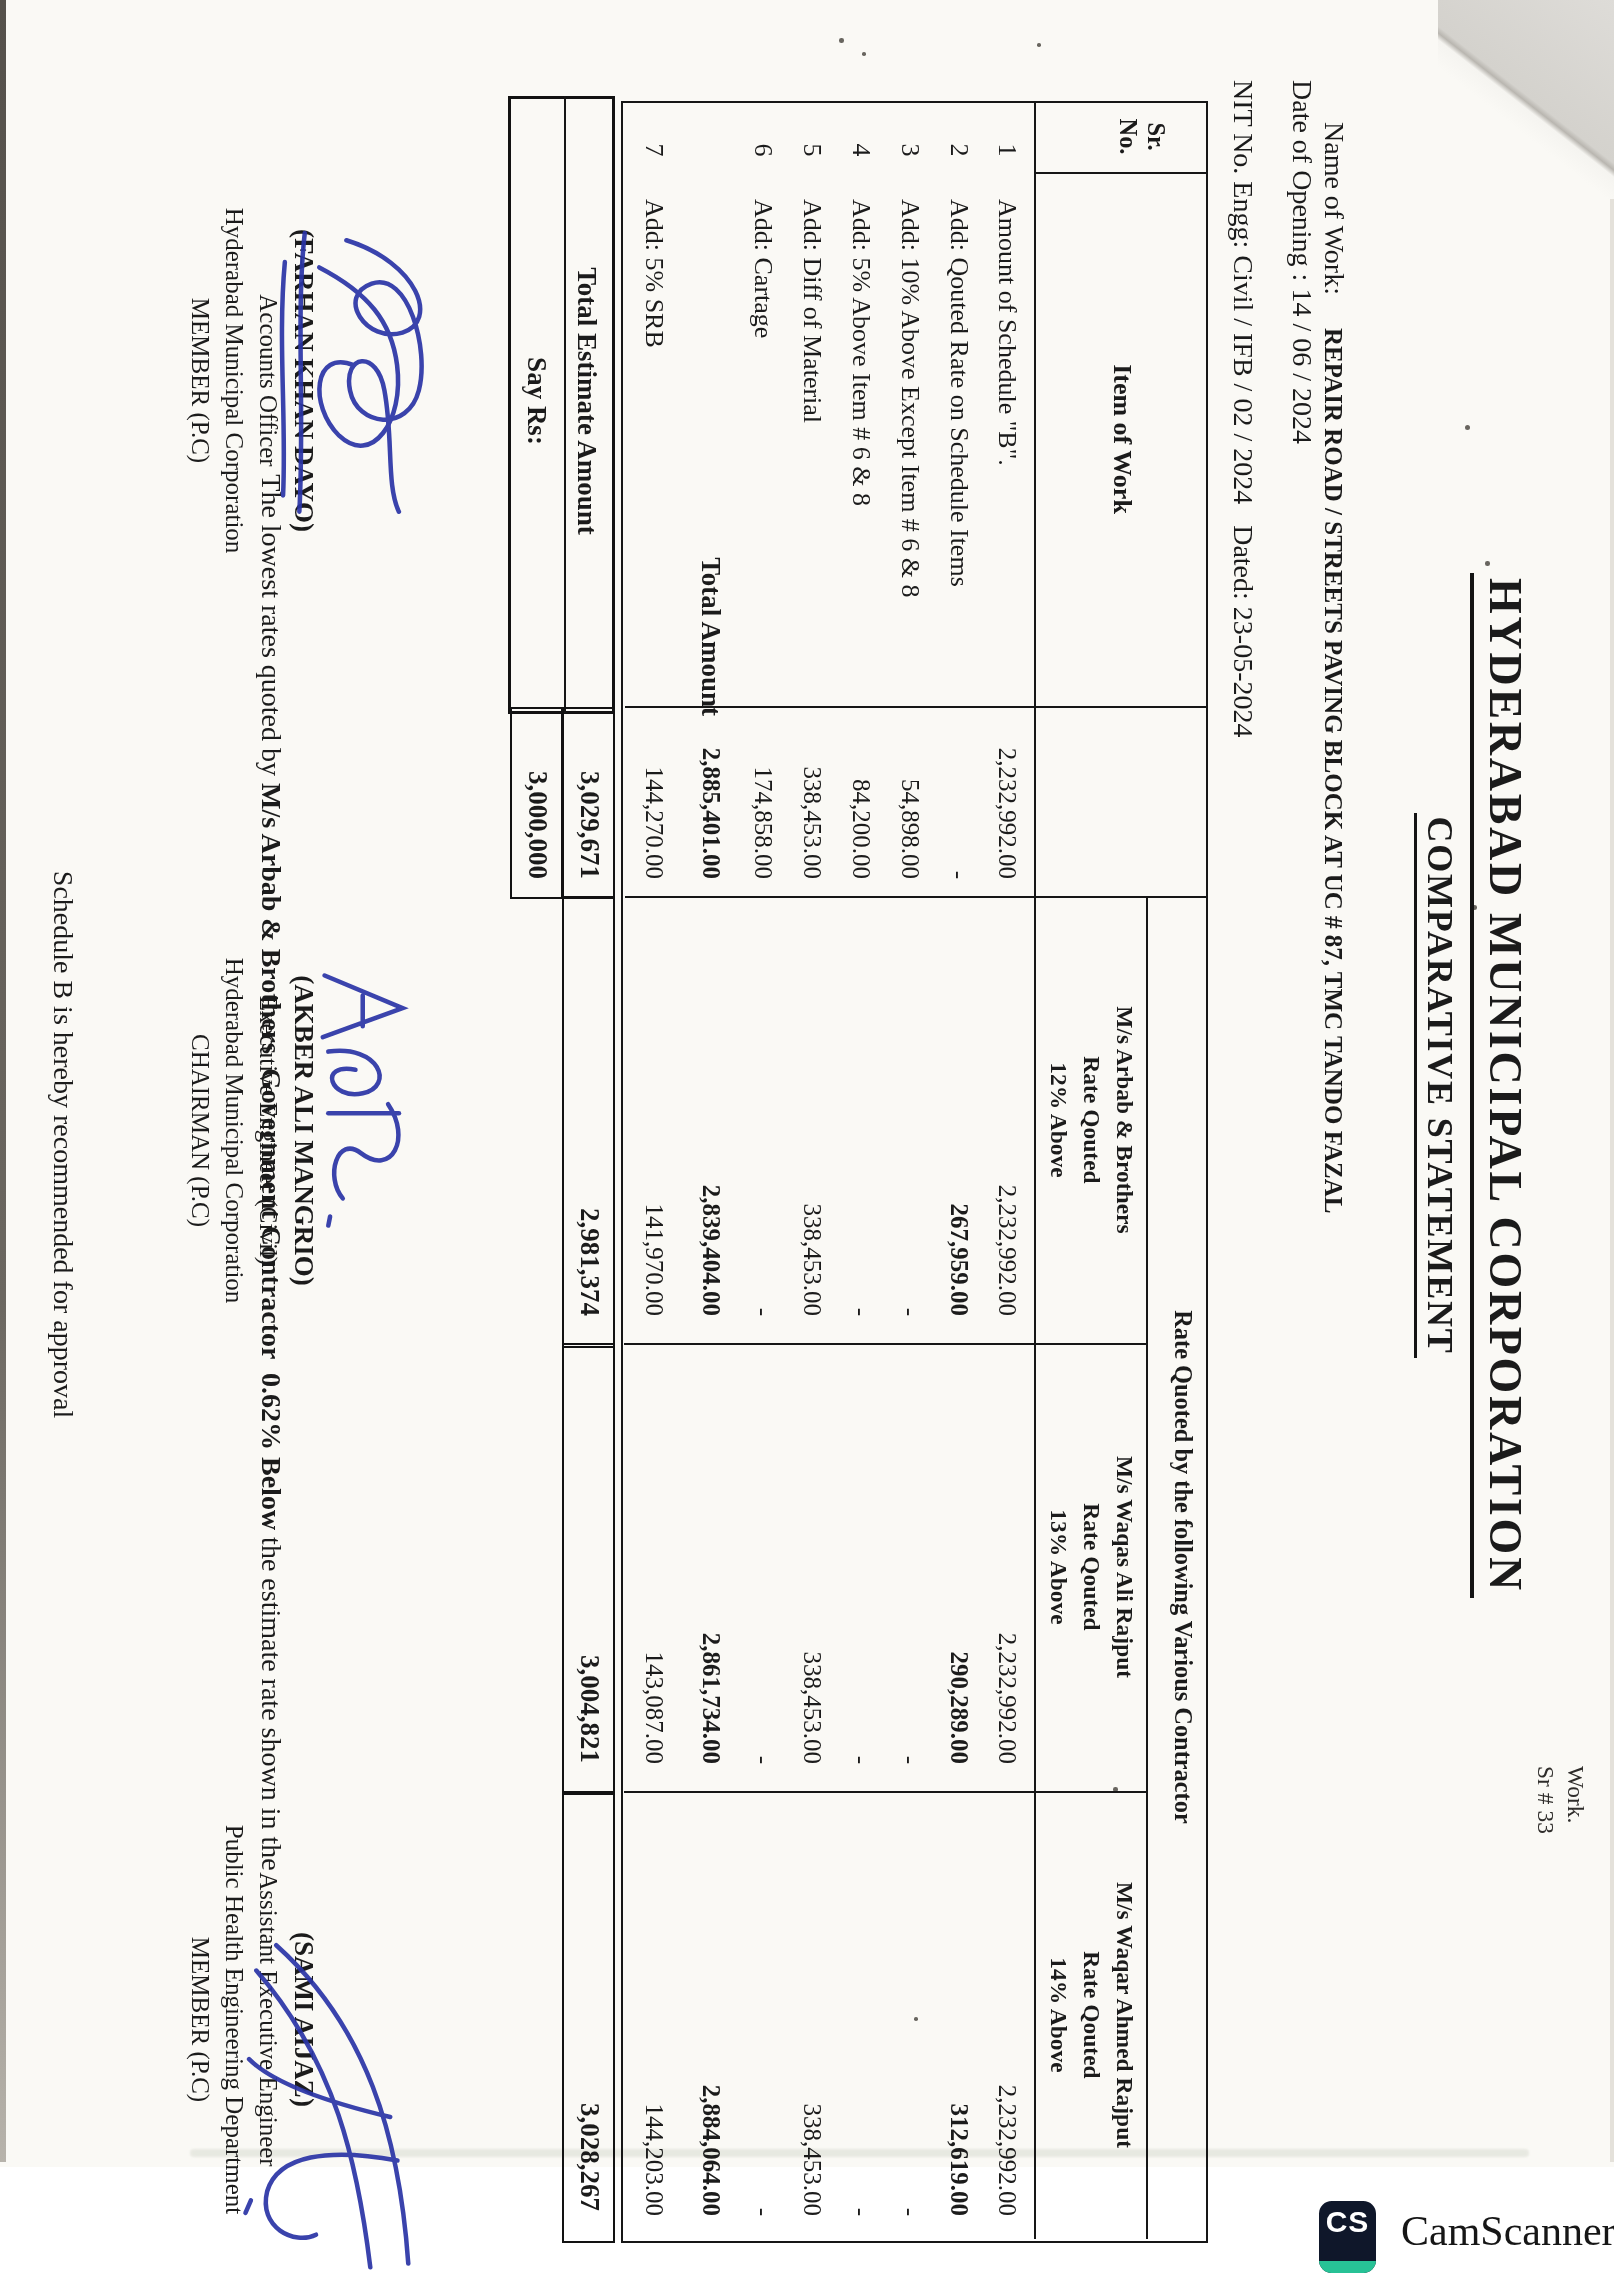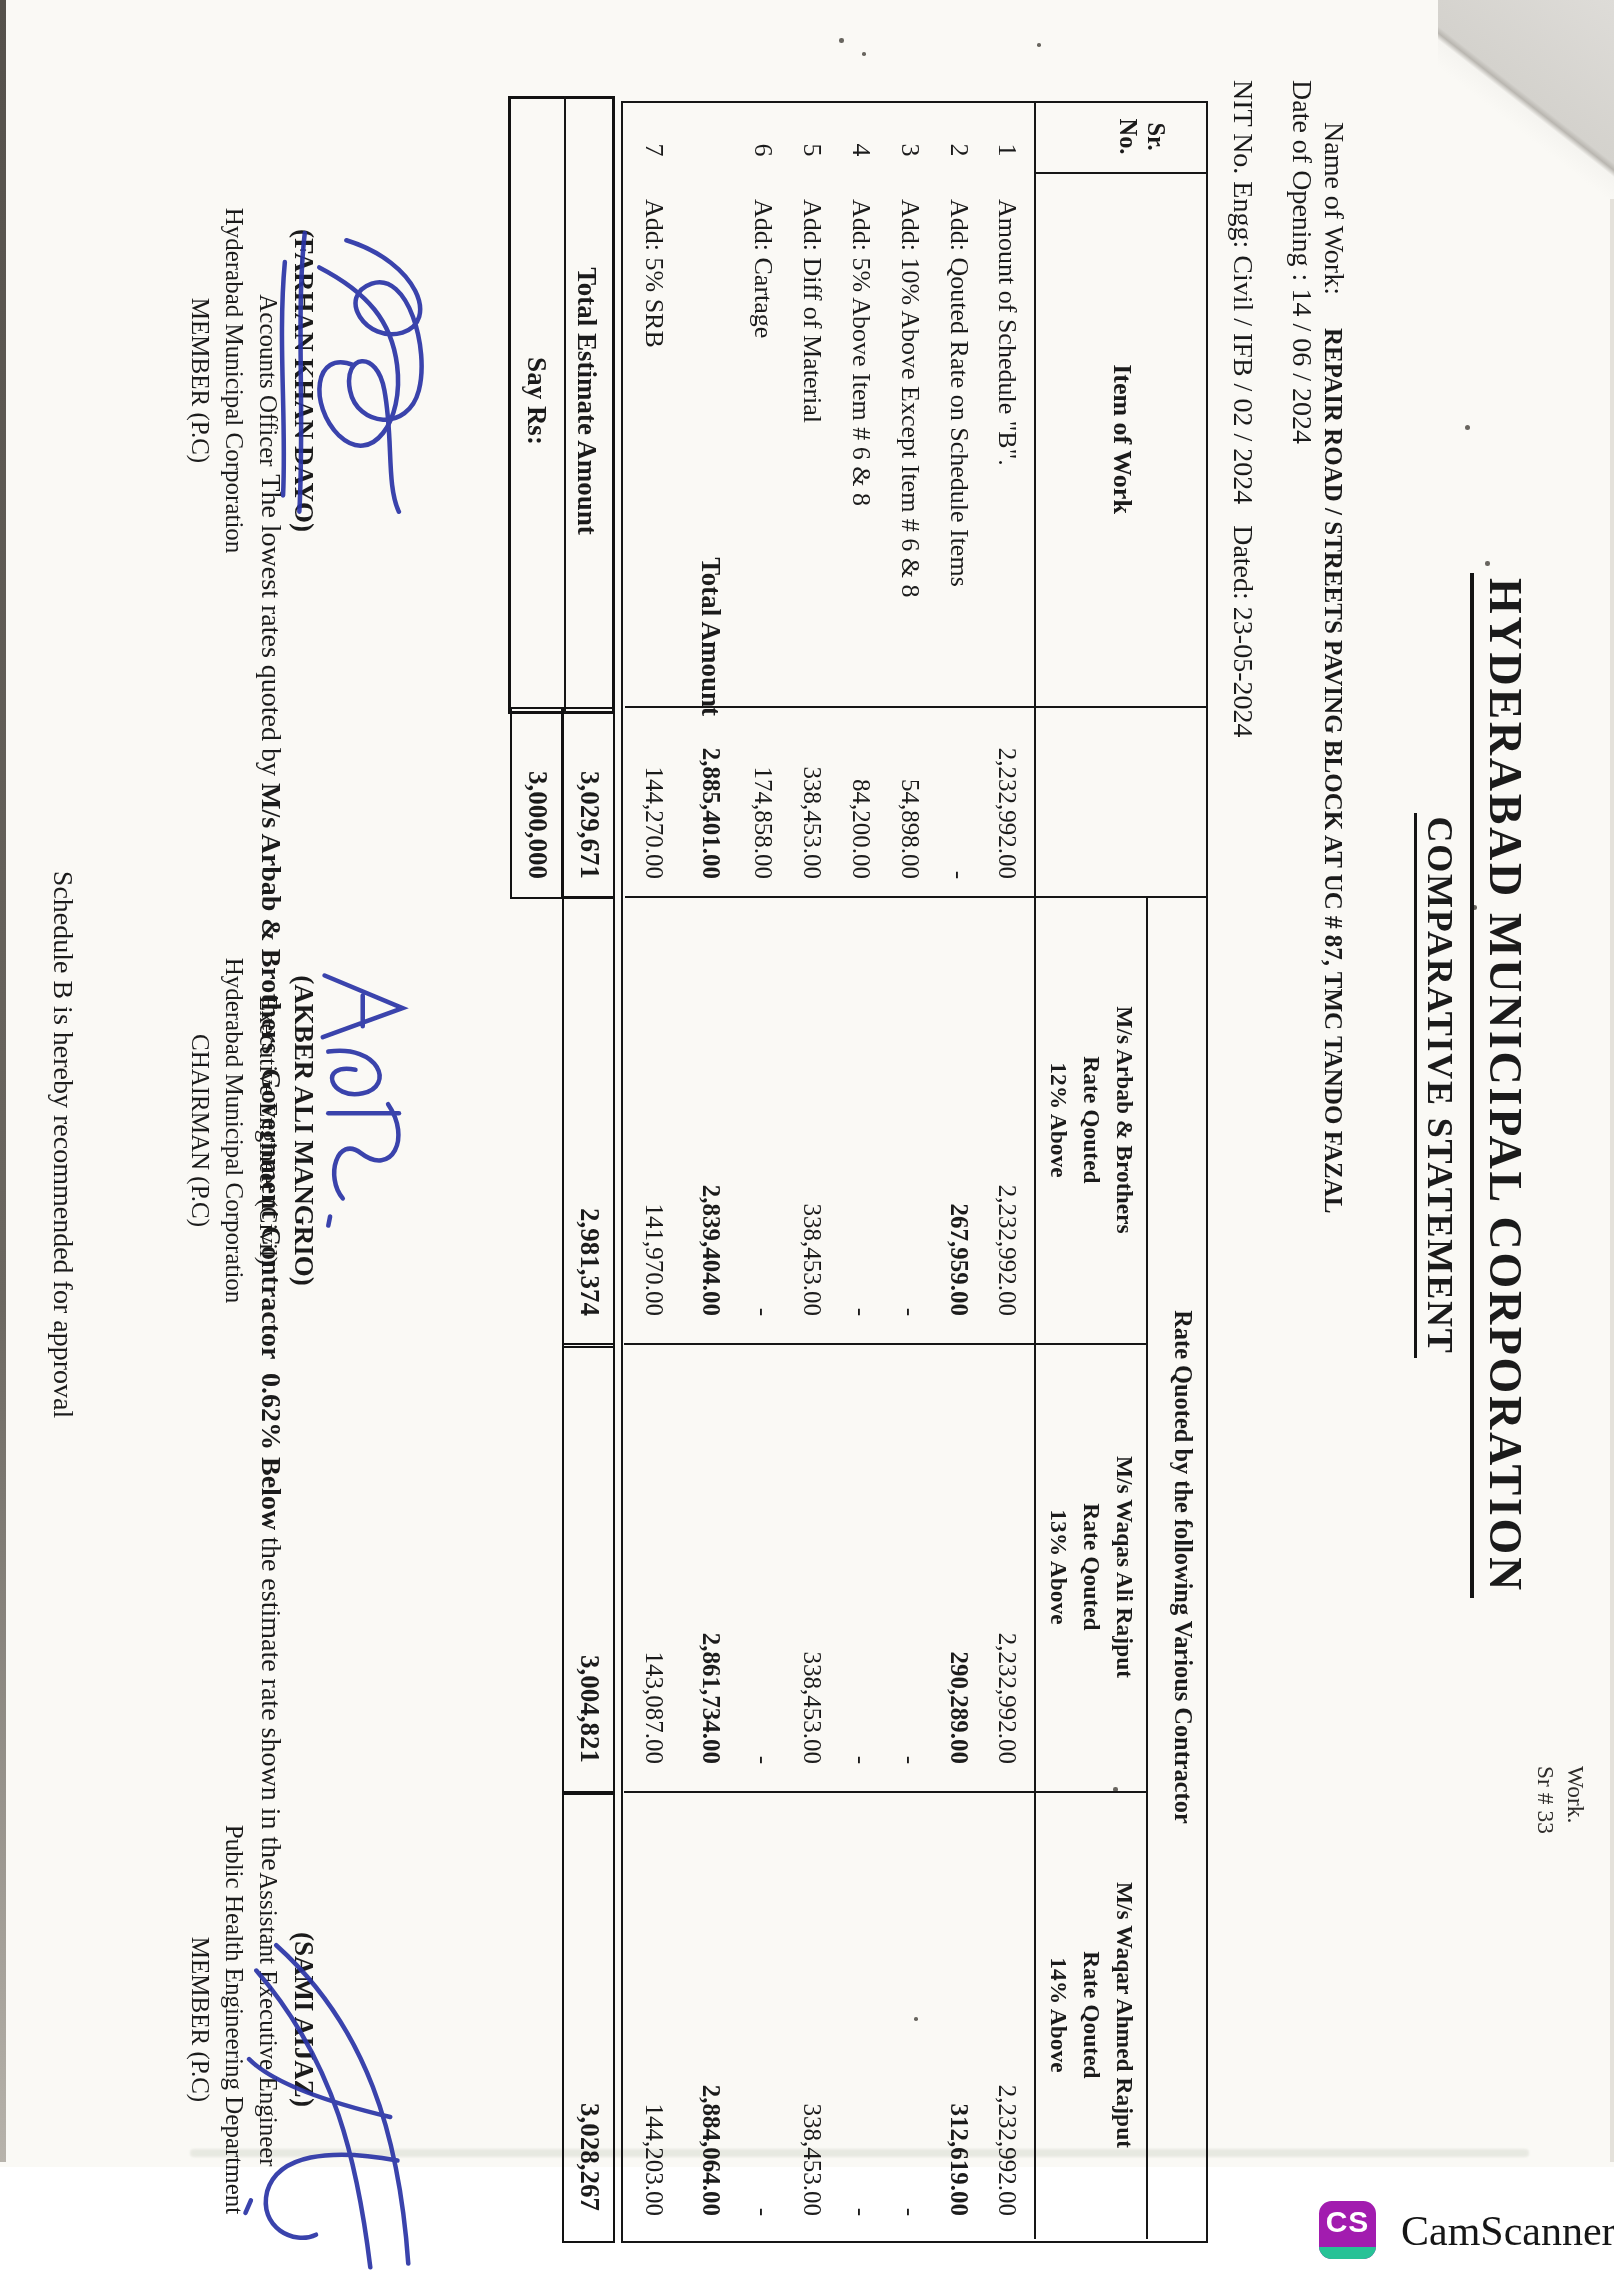--- a/index.html
+++ b/index.html
@@ -80,22 +80,22 @@
              line-height:52px;white-space:pre-wrap;}
 
   .sig{position:absolute;text-align:center;font-size:25px;line-height:34px;}
   .sig .nm{font-size:27px;font-weight:bold;line-height:38px;}
   #sig-f{left:100px;top:1292px;width:561px;}
   #sig-a{left:850px;top:1292px;width:561px;}
   #sig-s{left:1766px;top:1292px;width:507px;}
   .inksvg{position:absolute;}
 
   
-  #cs-badge{position:absolute;left:1319px;top:2201px;width:57px;height:58px;border-radius:12.7px;
-            background:#a21caf;overflow:hidden;}
+  #cs-badge{position:absolute;left:1319px;top:2201px;width:57px;height:72px;border-radius:12.7px;
+            background:#0f172a;overflow:hidden;}
   #cs-badge .cs-txt{position:absolute;left:0;top:3.6px;width:57px;text-align:center;color:#ffffff;
             font-family:"Liberation Sans", sans-serif;font-weight:bold;font-size:30px;letter-spacing:0.9px;}
   #cs-badge .cs-teal{position:absolute;left:0;bottom:0;width:57px;height:11.8px;background:#27c296;}
   #cs-name{position:absolute;left:1390px;top:2207px;font-family:Liberation Serif, serif;
            font-size:42px;color:#161616;margin-left:11px;}
 </style>
 </head>
 <body>
 
 <div id="viewport">

